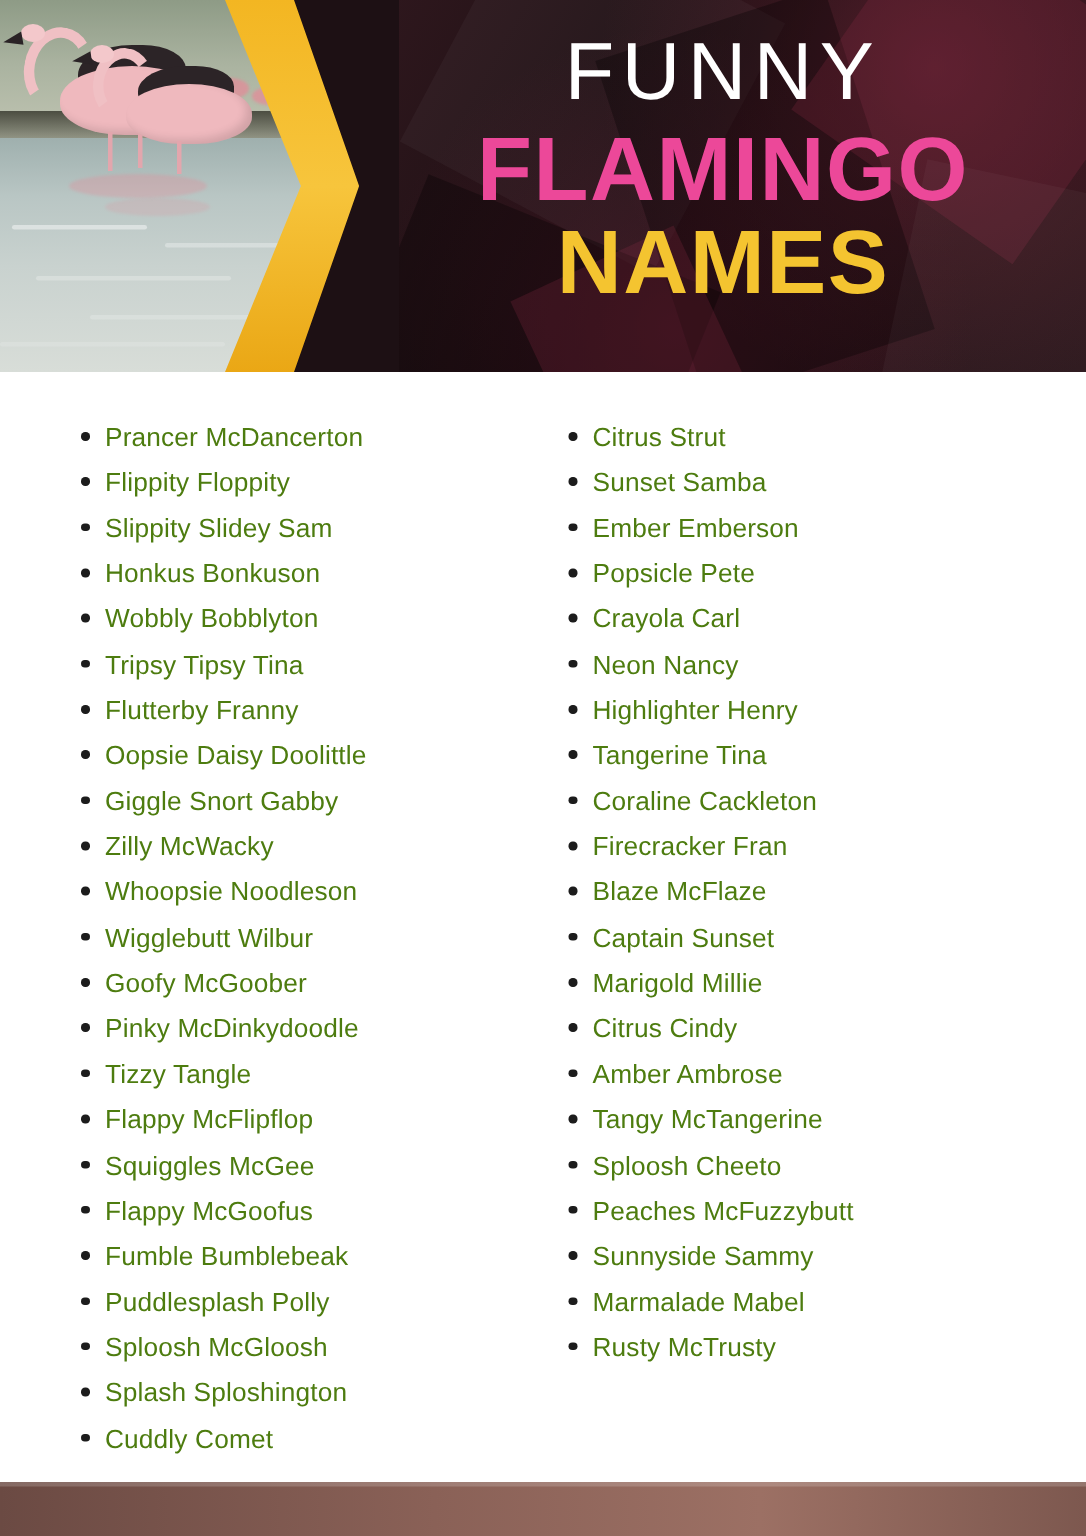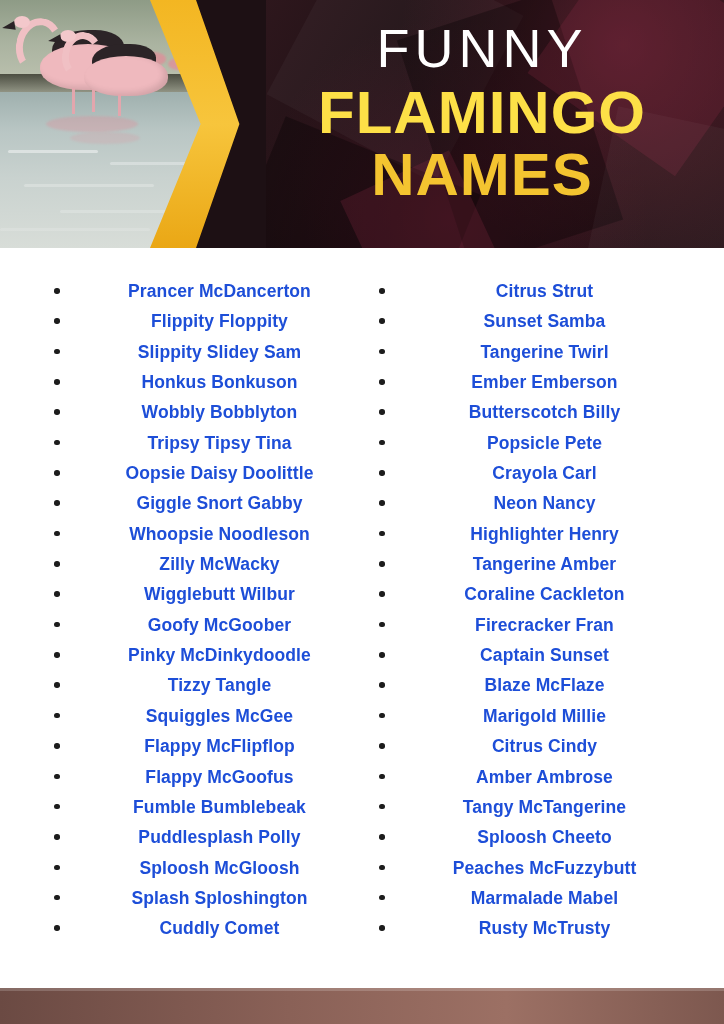--- a/index.html
+++ b/index.html
@@ -148,21 +148,21 @@
     letter-spacing: 5px;
     color: #ffffff;
     font-weight: 400;
     font-family: "Liberation Sans", sans-serif;
   }
   .t-flamingo {
     margin-top: 6px;
     font-size: 60px;
     line-height: 1.0;
     letter-spacing: 1px;
-    color: #fde047;
+    color: #ec4899;
     font-weight: bold;
   }
   .t-names {
     margin-top: 2px;
     font-size: 60px;
     line-height: 1.0;
     letter-spacing: 1px;
     color: #f4c430;
     font-weight: bold;
   }
@@ -181,26 +181,25 @@
   }
   .col { width: 50%; }
   ul.names {
     margin: 0;
     padding-left: 26px;
     list-style: none;
   }
   ul.names li {
     position: relative;
     font-size: 17.5px;
-    font-weight: bold;
-    color: #1d4ed8;
+    font-weight: normal;
+    color: #4d7c0f;
     line-height: 30.35px;
     white-space: nowrap;
     letter-spacing: 0.1px;
-    text-align: center;
   }
   ul.names li::before {
     content: "";
     position: absolute;
     left: -16px;
     top: 12px;
     width: 5.5px; height: 5.5px;
     background: #1c1c1c;
     border-radius: 50%;
   }
@@ -282,60 +281,60 @@
   <div class="body">
     <div class="cols">
       <div class="col">
         <ul class="names">
           <li>Prancer McDancerton</li>
           <li>Flippity Floppity</li>
           <li>Slippity Slidey Sam</li>
           <li>Honkus Bonkuson</li>
           <li>Wobbly Bobblyton</li>
           <li>Tripsy Tipsy Tina</li>
+          <li>Flutterby Franny</li>
           <li>Oopsie Daisy Doolittle</li>
           <li>Giggle Snort Gabby</li>
+          <li>Zilly McWacky</li>
           <li>Whoopsie Noodleson</li>
-          <li>Zilly McWacky</li>
           <li>Wigglebutt Wilbur</li>
           <li>Goofy McGoober</li>
           <li>Pinky McDinkydoodle</li>
           <li>Tizzy Tangle</li>
+          <li>Flappy McFlipflop</li>
           <li>Squiggles McGee</li>
-          <li>Flappy McFlipflop</li>
           <li>Flappy McGoofus</li>
           <li>Fumble Bumblebeak</li>
           <li>Puddlesplash Polly</li>
           <li>Sploosh McGloosh</li>
           <li>Splash Sploshington</li>
           <li>Cuddly Comet</li>
         </ul>
       </div>
       <div class="col">
         <ul class="names">
           <li>Citrus Strut</li>
           <li>Sunset Samba</li>
-          <li>Tangerine Twirl</li>
           <li>Ember Emberson</li>
-          <li>Butterscotch Billy</li>
           <li>Popsicle Pete</li>
           <li>Crayola Carl</li>
           <li>Neon Nancy</li>
           <li>Highlighter Henry</li>
-          <li>Tangerine Amber</li>
+          <li>Tangerine Tina</li>
           <li>Coraline Cackleton</li>
           <li>Firecracker Fran</li>
+          <li>Blaze McFlaze</li>
           <li>Captain Sunset</li>
-          <li>Blaze McFlaze</li>
           <li>Marigold Millie</li>
           <li>Citrus Cindy</li>
           <li>Amber Ambrose</li>
           <li>Tangy McTangerine</li>
           <li>Sploosh Cheeto</li>
           <li>Peaches McFuzzybutt</li>
+          <li>Sunnyside Sammy</li>
           <li>Marmalade Mabel</li>
           <li>Rusty McTrusty</li>
         </ul>
       </div>
     </div>
   </div>
 
   <div class="footer">
     <div class="footer-top-edge"></div>
   </div>

